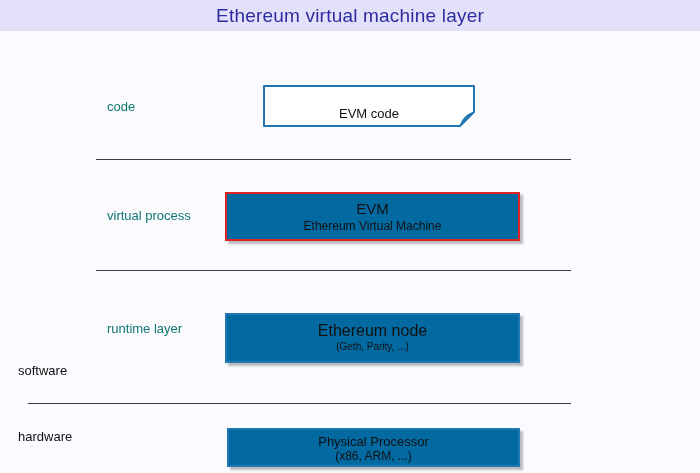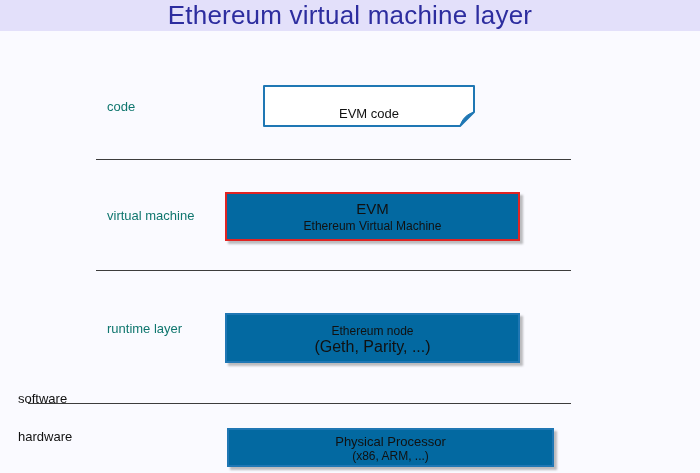--- a/index.html
+++ b/index.html
@@ -9,21 +9,21 @@
     font-family:"Liberation Sans","DejaVu Sans",sans-serif;
     color:#111;
   }
   .titlebar{
     position:absolute;left:0;top:0;width:700px;height:31px;
     background:var(--header_bg,#e3e0fa);
     display:flex;align-items:center;justify-content:center;
   }
   .title{
     color:var(--header_text,#2d2d9f);
-    font-size:26px;letter-spacing:.2px;
+    font-size:19px;letter-spacing:.2px;
   }
   .canvas{position:absolute;left:0;top:31px;width:700px;height:442px;}
   .rowlabel{
     position:absolute;font-size:13px;line-height:16px;color:#0f766e;white-space:nowrap;
   }
   .rowlabel.two span{display:block;line-height:22px;}
   .stratum{
     position:absolute;font-size:13px;line-height:16px;color:#111;white-space:nowrap;
   }
   .divider{
@@ -48,24 +48,24 @@
   .redbox{
     left:225px;top:161px;width:295px;height:49px;
     border:2px solid var(--accent_red,#e02423);
   }
   .redbox .boxtitle{font-size:15px;line-height:19px;}
   .redbox .boxsub{font-size:12px;line-height:16px;}
   .nodebox{
     left:225px;top:282px;width:295px;height:50px;
     border:2px solid var(--accent_blue,#1f77b4);
   }
-  .nodebox .boxtitle{font-size:12px;line-height:18px;}
-  .nodebox .boxsub{font-size:16px;line-height:14px;}
+  .nodebox .boxtitle{font-size:16px;line-height:18px;}
+  .nodebox .boxsub{font-size:10px;line-height:14px;}
   .procbox{
-    left:227px;top:397px;width:327px;height:39px;
+    left:227px;top:397px;width:293px;height:39px;
     border:2px solid var(--accent_blue,#1f77b4);
     justify-content:center;
   }
   .procbox .boxtitle{font-size:13px;line-height:16px;}
   .procbox .boxsub{font-size:12px;line-height:12px;}
 </style>
 </head>
 <body>
 
 <div class="page">
@@ -81,39 +81,39 @@
     <div class="notebox">
       <svg class="noteshape" viewBox="0 0 212 42" preserveAspectRatio="none" aria-hidden="true">
         <path class="notebody" d="M1,1 H211 V27 L197,41 H1 Z"></path>
         <path class="notefold" d="M197,41 L211,27 C203.5,29.5 199.5,33.5 197,41 Z"></path>
       </svg>
       <span class="notetitle">EVM code</span>
     </div>
 
     <div class="divider" style="left:96px;top:128px;width:475px"></div>
 
-    <div class="rowlabel" style="left:107px;top:177px">virtual machine</div>
+    <div class="rowlabel" style="left:107px;top:177px">virtual process</div>
 
     <div class="box redbox">
       <span class="boxtitle">EVM</span>
       <span class="boxsub">Ethereum Virtual Machine</span>
     </div>
 
     <div class="divider" style="left:96px;top:239px;width:475px"></div>
 
     <div class="rowlabel two" style="left:107px;top:287px">
       <span>runtime layer</span>
     </div>
 
     <div class="box nodebox">
       <span class="boxtitle">Ethereum node</span>
       <span class="boxsub">(Geth, Parity, ...)</span>
     </div>
 
-    <div class="stratum" style="left:18px;top:360px">software</div>
+    <div class="stratum" style="left:18px;top:332px">software</div>
 
     <div class="divider" style="left:28px;top:372px;width:543px"></div>
 
     <div class="stratum" style="left:18px;top:398px">hardware</div>
 
     <div class="box procbox">
       <span class="boxtitle">Physical Processor</span>
       <span class="boxsub">(x86, ARM, ...)</span>
     </div>
 

